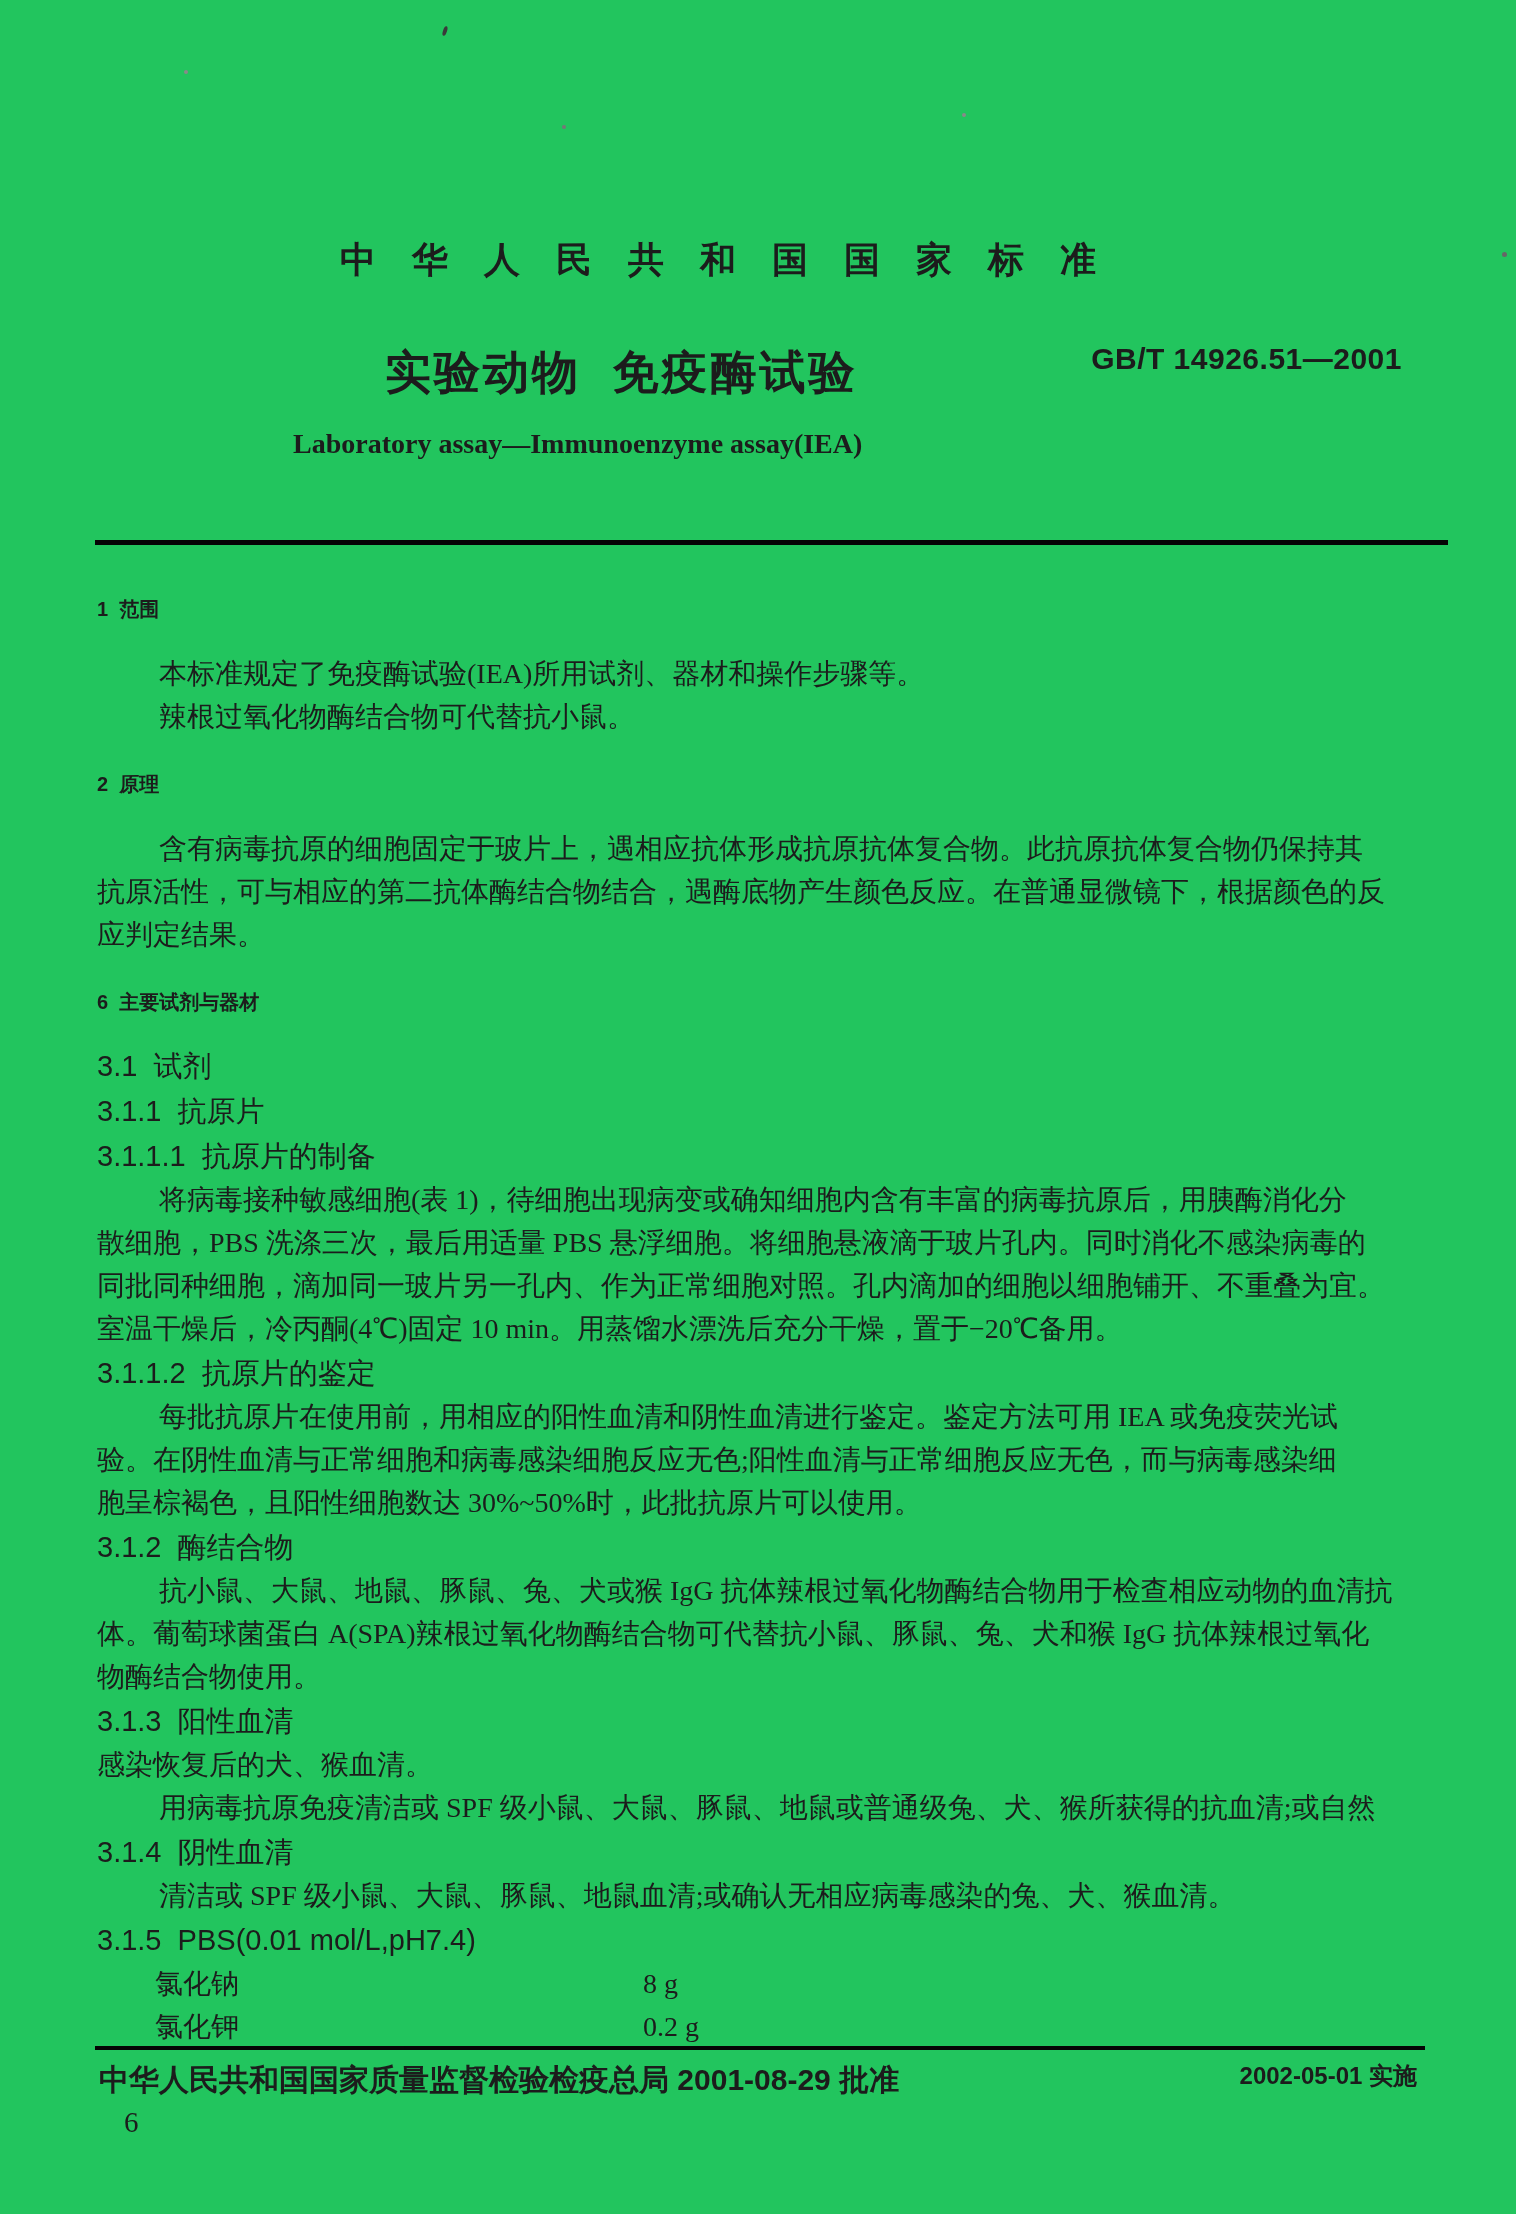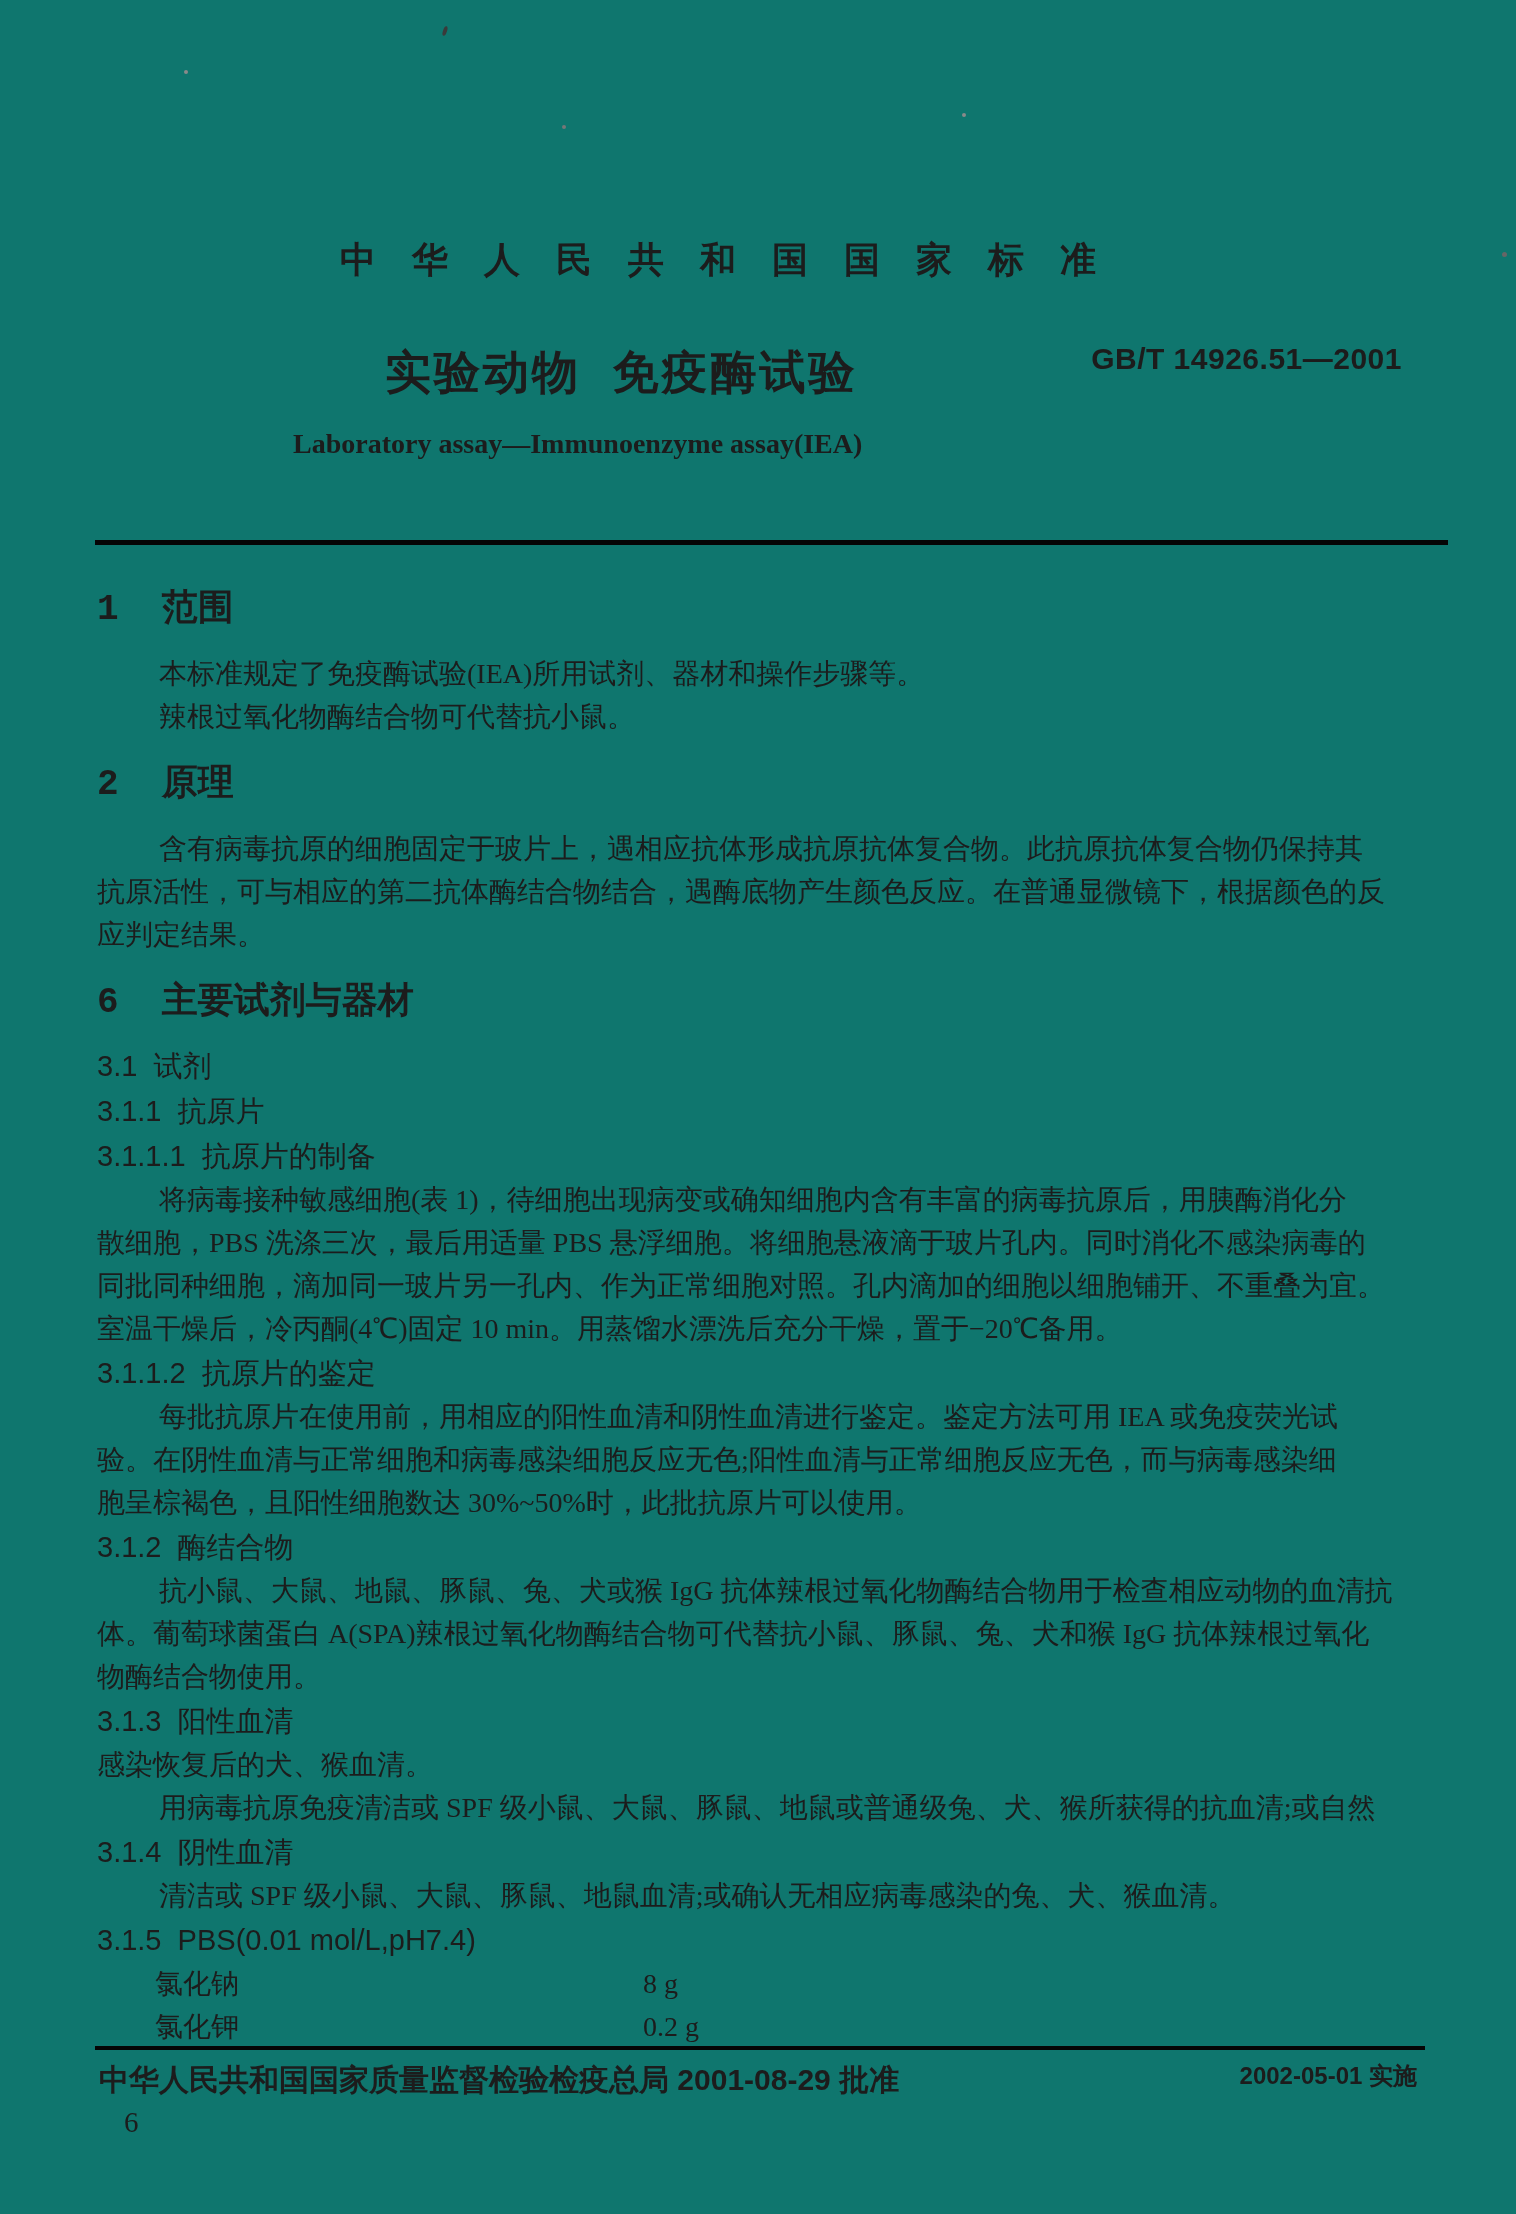--- a/index.html
+++ b/index.html
@@ -1,20 +1,20 @@
 <!DOCTYPE html>
 <html><head>
 <meta charset="utf-8">
 <style>
   html, body { margin: 0; padding: 0; background: #ffffff; }
   .page {
     position: relative;
     width: 1516px;
     height: 2214px;
-    background: #0f766e;
+    background: #22c55e;
     font-family: "Liberation Serif", serif;
     color: #1c1c1c;
     overflow: hidden;
   }
   
   .std-header {
     position: absolute;
     top: 236px; left: 340px;
     font-family: "Liberation Sans", sans-serif;
     font-weight: bold;
@@ -57,23 +57,23 @@
   
   .doc-body {
     position: absolute;
     top: 588px; left: 97px;
     width: 1330px;
     font-size: 28px;
     line-height: 43px;
   }
   .block { white-space: pre; }
   .h1 {
-    font-family: Liberation Mono, monospace;
+    font-family: Liberation Sans, sans-serif;
     font-weight: bold;
-    font-size: 36px;
+    font-size: 20px;
     margin-top: 25px;
     margin-bottom: 21px;
   }
   .h1:first-child { margin-top: 0; }
   .h2 {
     font-family: "Liberation Sans", sans-serif;
     font-weight: normal;
     font-size: 29px;
     margin-top: 2px;
   }

